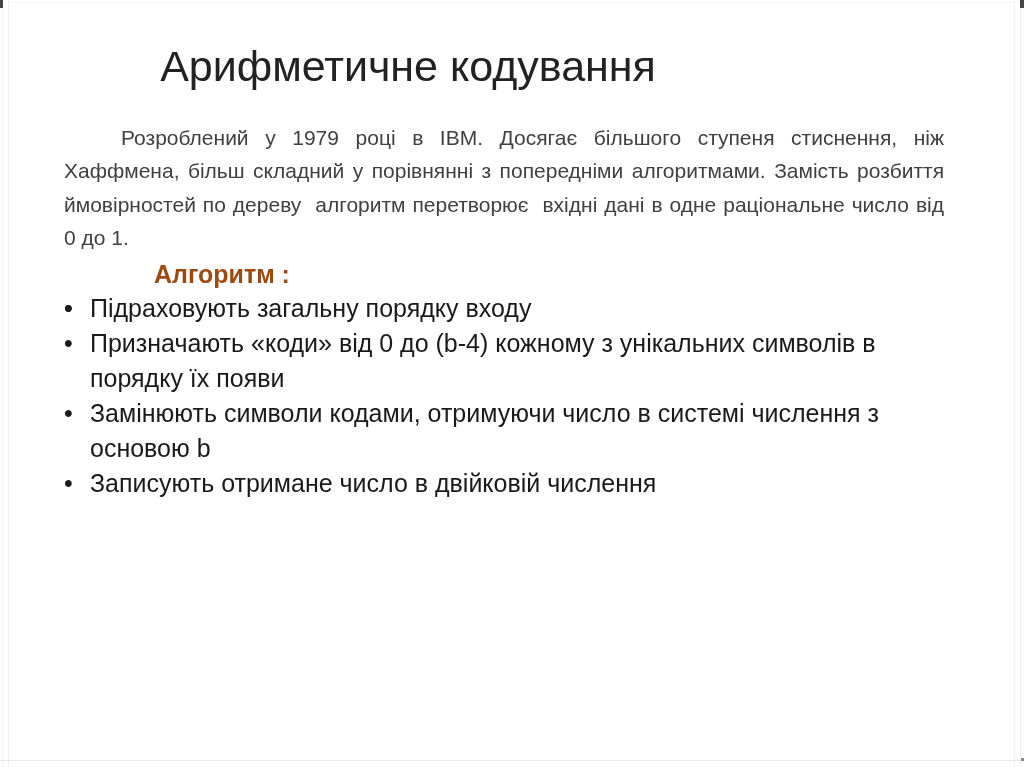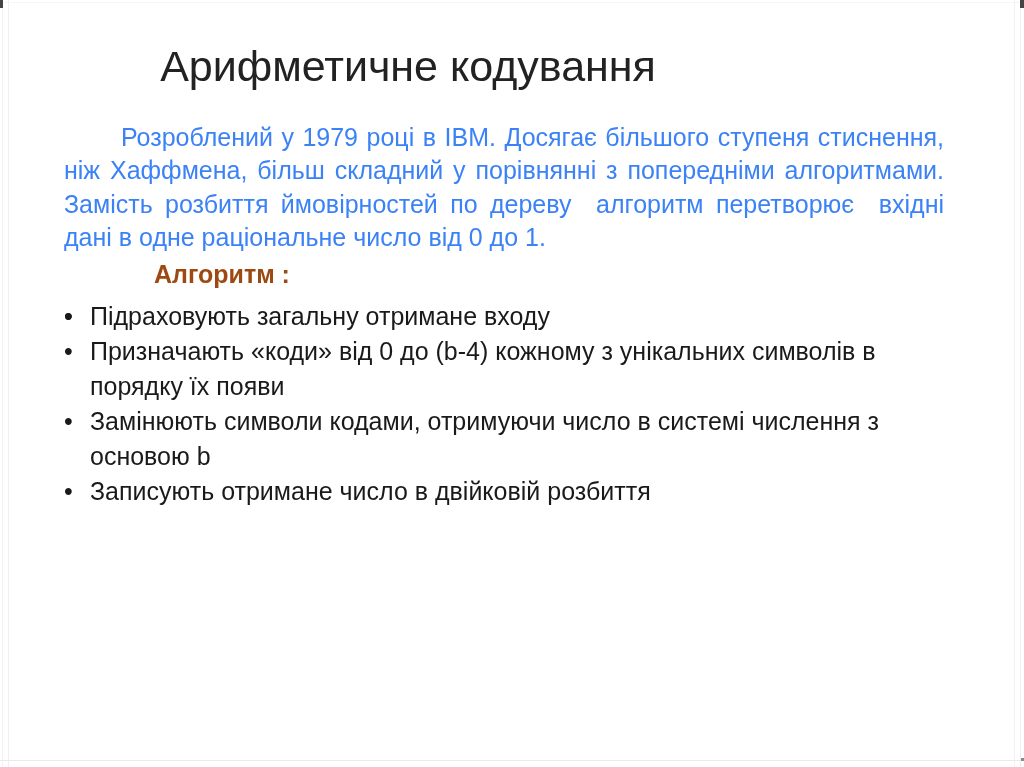--- a/index.html
+++ b/index.html
@@ -52,29 +52,29 @@
   }
   .content {
     position: absolute;
     left: 64px;
     top: 121px;
     width: 899px;
   }
   .paragraph {
     margin: 0;
     width: 880px;
-    font-size: 25px;
+    font-size: 21px;
     line-height: 33.4px;
-    color: #3b82f6;
+    color: #404040;
     text-align: justify;
     text-indent: 57px;
     white-space: pre-wrap;
   }
   .subheading {
-    margin: 2px 0 8px 90px;
+    margin: 2px 0 0 90px;
     font-size: 25px;
     line-height: 34px;
     font-weight: 700;
     color: #9c4a12;
   }
   .bullet-list {
     margin: 0;
     padding: 0;
     list-style: none;
     width: 899px;
@@ -116,30 +116,30 @@
     <p class="paragraph">Розроблений у 1979 році в IBM. Досягає більшого ступеня стиснення, ніж Хаффмена, більш складний у порівнянні з попередніми алгоритмами. Замість розбиття ймовірностей по дереву  алгоритм перетворює  вхідні дані в одне раціональне число від 0 до 1.</p>
 
     <p class="subheading">Алгоритм :</p>
 
     <ul class="bullet-list">
       <li>
         <span class="bullet-marker">•</span>
       </li>
       <li>
         <span class="bullet-marker">•</span>
-        <span>Підраховують загальну отримане входу</span>
+        <span>Підраховують загальну порядку входу</span>
       </li>
       <li>
         <span class="bullet-marker">•</span>
         <span>Призначають «коди» від 0 до (b-4) кожному з унікальних символів в порядку їх появи</span>
       </li>
       <li>
         <span class="bullet-marker">•</span>
         <span>Замінюють символи кодами, отримуючи число в системі числення з основою b</span>
       </li>
       <li>
         <span class="bullet-marker">•</span>
-        <span>Записують отримане число в двійковій розбиття</span>
+        <span>Записують отримане число в двійковій числення</span>
       </li>
     </ul>
   </div>
 
 </div>
 
 </body></html>

